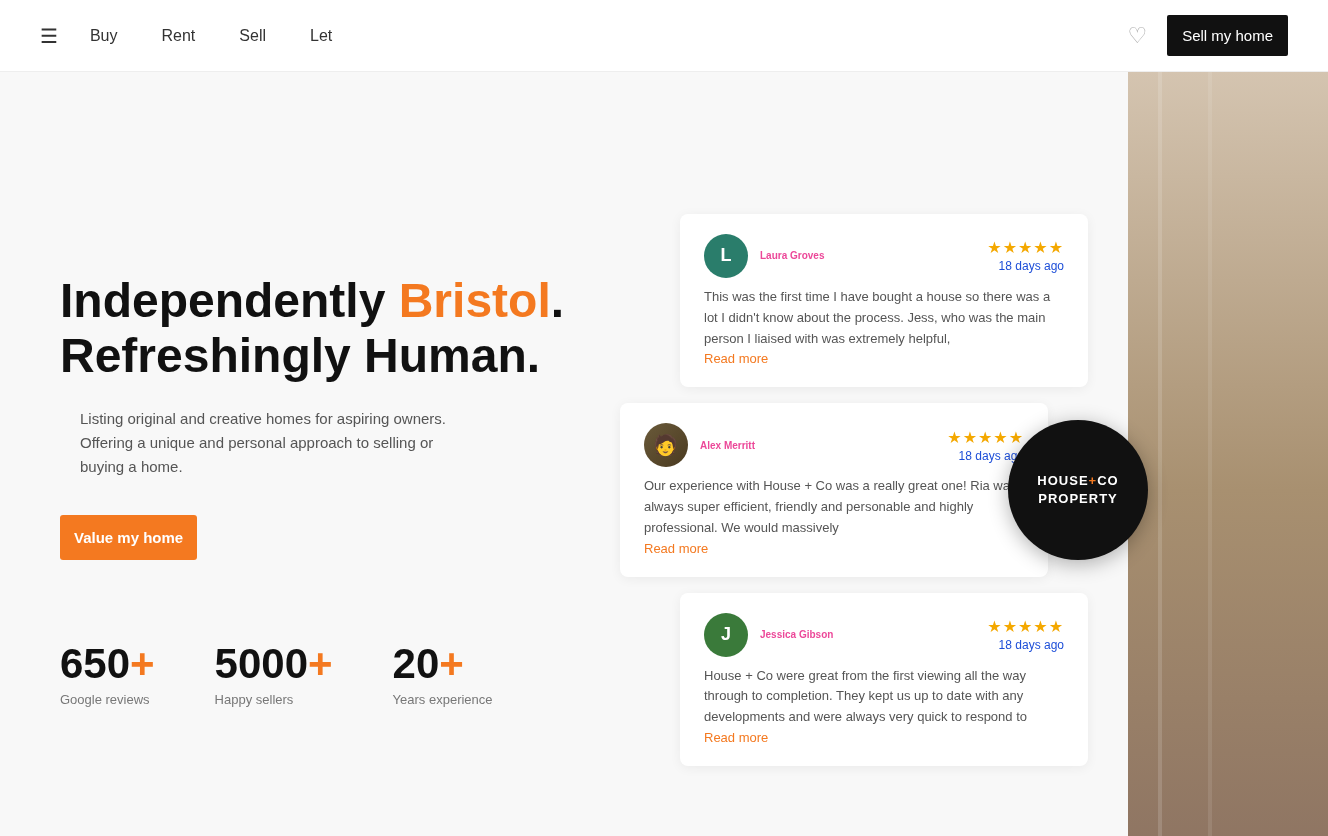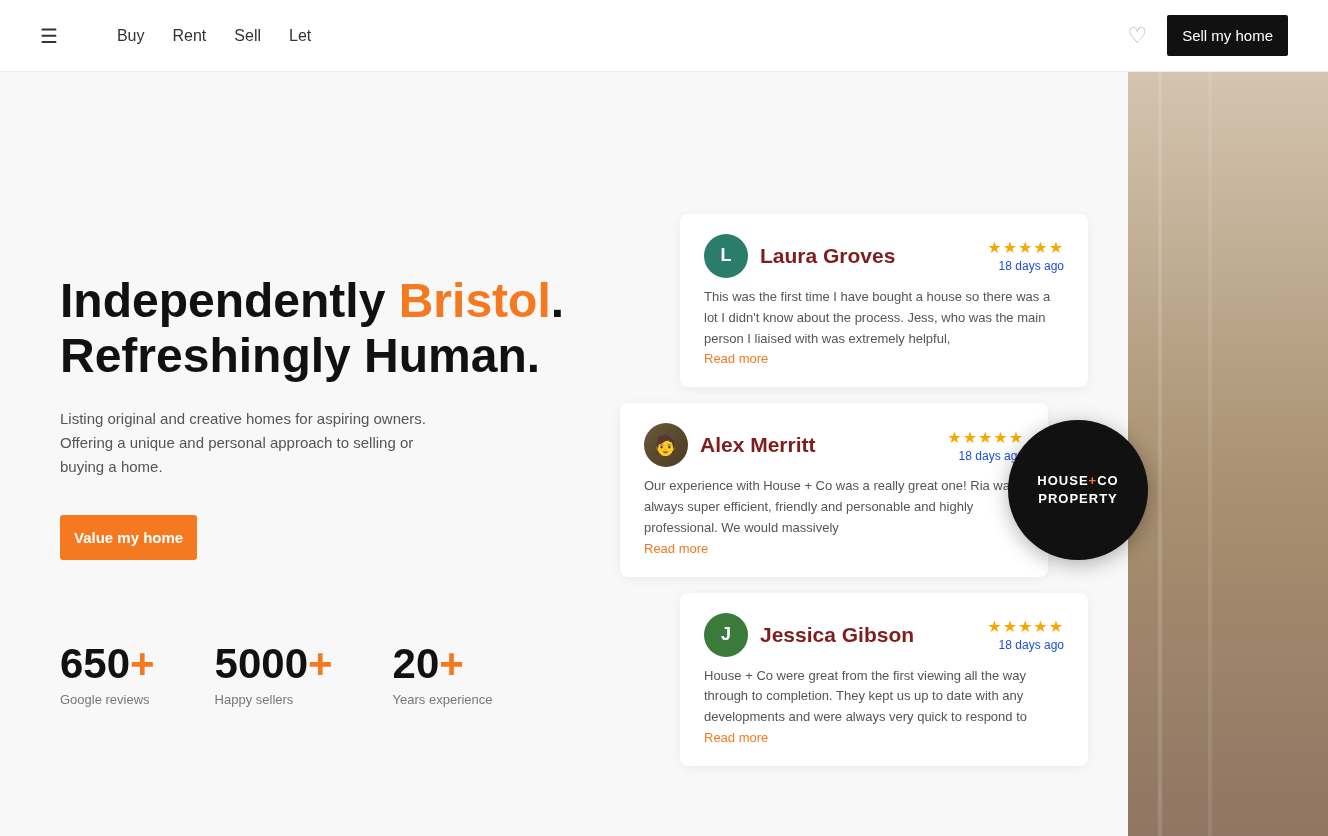--- a/index.html
+++ b/index.html
@@ -17,23 +17,22 @@
       z-index: 10;
     }
     .nav-menu-icon {
       font-size: 20px;
       cursor: pointer;
       margin-right: 32px;
       color: #333;
     }
     .nav-links {
       display: flex;
-      gap: 28px;
+      gap: 44px;
       flex: 1;
-      margin-left: 27px;
     }
     .nav-links a {
       text-decoration: none;
       color: #333;
       font-size: 16px;
       font-weight: 400;
     }
     .nav-right {
       display: flex;
       align-items: center;
@@ -82,20 +81,21 @@
     }
     .hero-heading .highlight {
       color: #f47920;
     }
     .hero-sub {
       font-size: 15px;
       color: #555;
       line-height: 1.6;
       max-width: 400px;
       margin-bottom: 36px;
+      margin-left: 20px;
     }
     .hero-btn {
       background: #f47920;
       color: #fff;
       border: none;
       padding: 14px 14px;
       font-size: 15px;
       font-weight: 600;
       cursor: pointer;
       border-radius: 3px;
@@ -167,23 +167,23 @@
       align-items: center;
       justify-content: center;
       font-size: 18px;
       font-weight: 700;
       color: #fff;
       flex-shrink: 0;
     }
     .avatar.teal { background: #2a7d6b; }
     .avatar.green { background: #3a7a3a; }
     .reviewer-name {
-      font-size: 21px;
+      font-size: 10px;
       font-weight: 600;
-      color: #7f1d1d;
+      color: #ec4899;
     }
     .review-meta {
       text-align: right;
     }
     .stars {
       color: #f4a800;
       font-size: 16px;
       letter-spacing: 1px;
     }
     .review-date {

